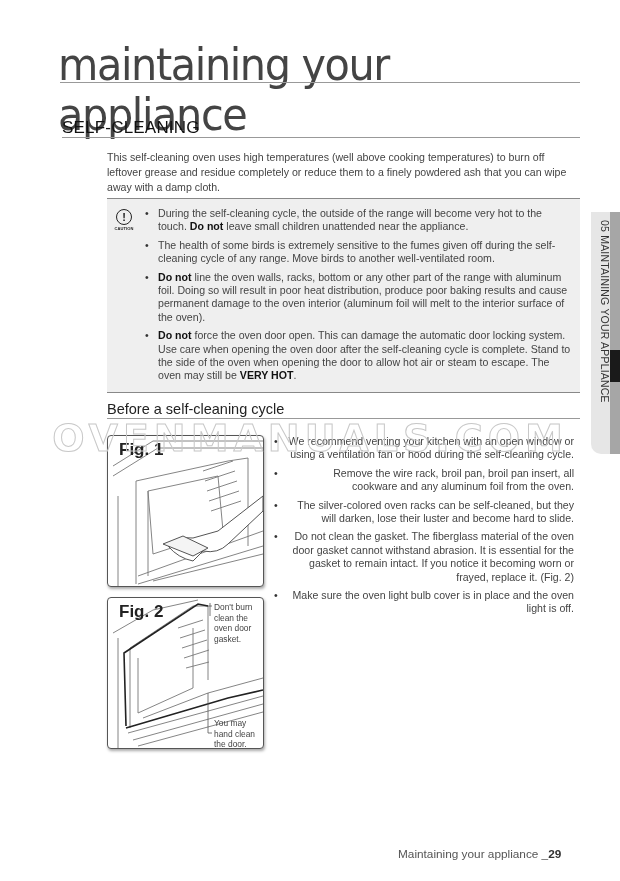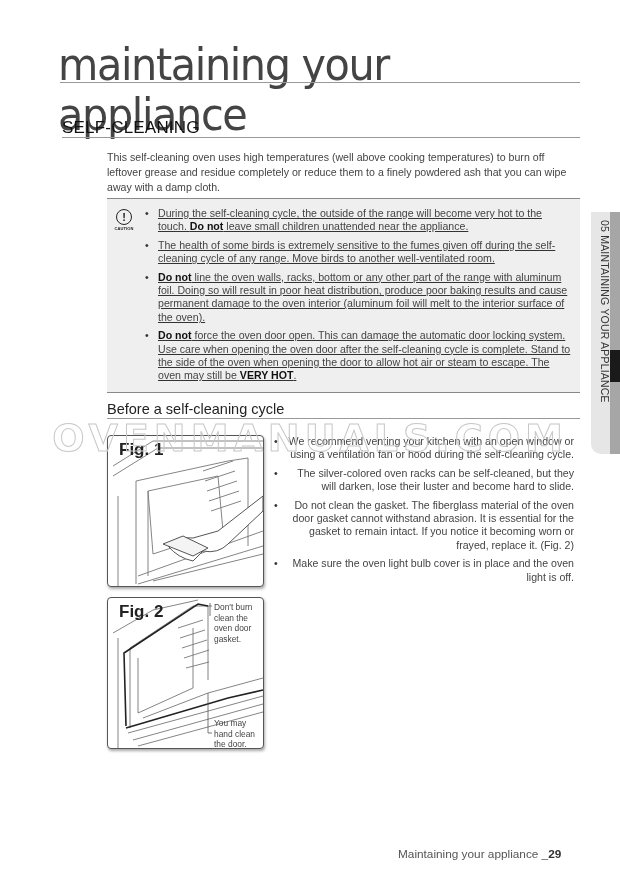--- a/index.html
+++ b/index.html
@@ -23,21 +23,21 @@
   .caution-icon { position: absolute; left: 7px; top: 10px; width: 20px; text-align: center; }
   .caution-icon .circle { width: 14px; height: 14px; border: 1.3px solid #222; border-radius: 50%;
                           margin: 0 auto; font-size: 11px; font-weight: bold; line-height: 14px; color: #222; }
   .caution-icon .lbl { font-size: 4px; font-weight: bold; color: #222; margin-top: 1px; letter-spacing: 0.1px; }
 
   ul.bullets { list-style: none; margin: 0; padding: 0; }
   ul.bullets li { position: relative; padding-left: 13px; font-size: 10.6px; line-height: 13.4px; color: #444; }
   ul.bullets li::before { content: "•"; position: absolute; left: 0; top: 0; color: #333; }
   ul.bullets li b { color: #111; }
 
-  .caution-list { position: absolute; left: 38px; top: 8px; width: 428px; text-decoration: underline; }
+  .caution-list { position: absolute; left: 38px; top: 8px; width: 428px; }
   .caution-list li { margin-bottom: 5px; }
 
   .sub-heading { position: absolute; left: 107px; top: 401px; font-size: 14.5px; color: #222; margin: 0; font-weight: normal; }
   .sub-rule { position: absolute; left: 107px; top: 418px; width: 473px; height: 1px; background: #999; }
 
   .watermark { position: absolute; left: 0; top: 416px; width: 620px; text-align: center;
                font-size: 38px; font-weight: bold; letter-spacing: 5px; color: transparent;
                -webkit-text-stroke: 1px #c8c8c8; font-family: "DejaVu Sans", sans-serif; z-index: 5; pointer-events: none; }
 
   .figure { position: absolute; left: 107px; width: 155px; border: 1.5px solid #555; border-radius: 4px;
@@ -132,20 +132,21 @@
       <path d="M102 5 L102 18 M100 8 L104 8"></path>
       <path d="M100 95 L100 135 L104 135"></path>
     </g>
   </svg>
   <div class="callout" style="left:106px; top:4px; width:48px;">Don't burn clean the oven door gasket.</div>
   <div class="callout" style="left:106px; top:120px; width:48px;">You may hand clean the door.</div>
 </div>
 
 <ul class="bullets right-list">
   <li>We recommend venting your kitchen with an open window or using a ventilation fan or hood during the self-cleaning cycle.</li>
+  <li>Remove the wire rack, broil pan, broil pan insert, all cookware and any aluminum foil from the oven.</li>
   <li>The silver-colored oven racks can be self-cleaned, but they will darken, lose their luster and become hard to slide.</li>
   <li>Do not clean the gasket. The fiberglass material of the oven door gasket cannot withstand abrasion. It is essential for the gasket to remain intact. If you notice it becoming worn or frayed, replace it. (Fig. 2)</li>
   <li>Make sure the oven light bulb cover is in place and the oven light is off.</li>
 </ul>
 
 <div class="side-tab"></div>
 <div class="side-strip"></div>
 <div class="side-strip-dark"></div>
 <div class="side-text">05  MAINTAINING YOUR APPLIANCE</div>
 

